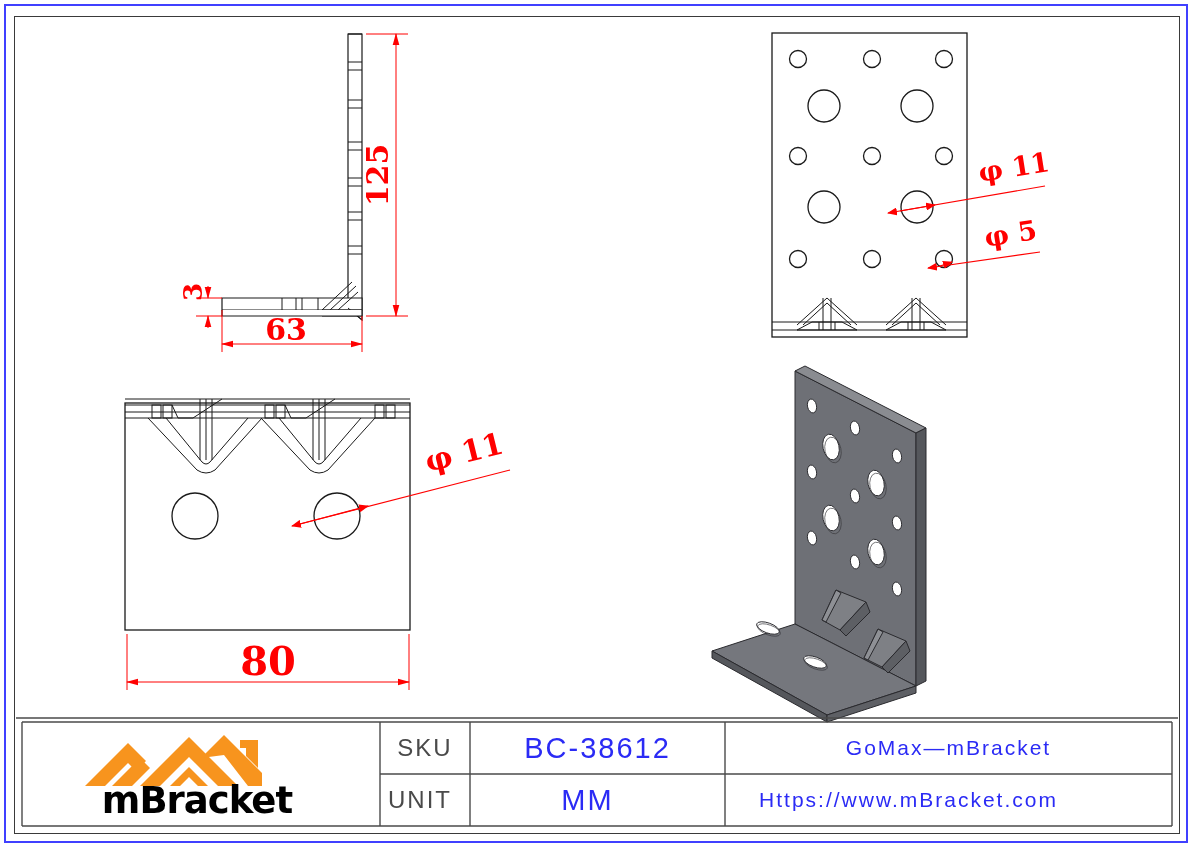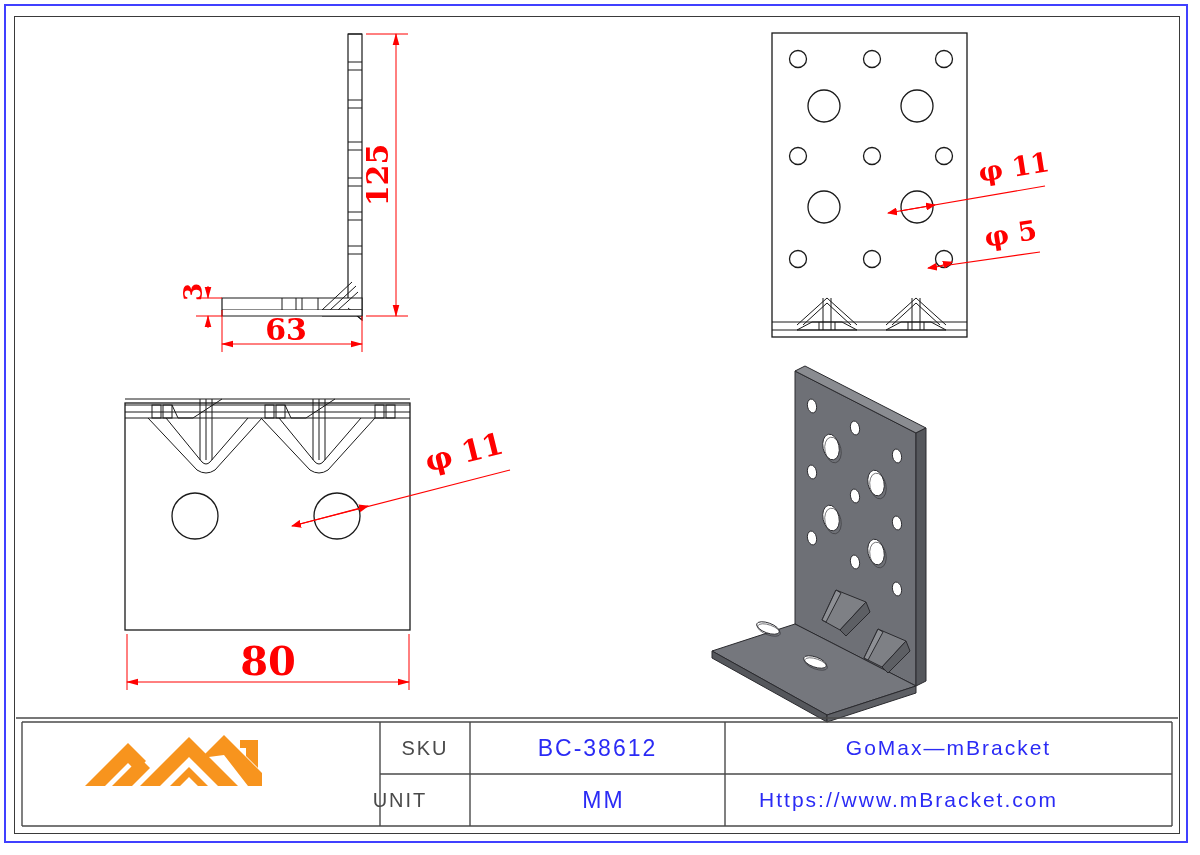--- a/index.html
+++ b/index.html
@@ -42,25 +42,25 @@
   .tb-cell-text {
     position: absolute;
     display: flex;
     align-items: center;
     justify-content: center;
     font-family: "Liberation Sans", sans-serif;
     letter-spacing: 2px;
   }
   .tb-label {
     color: #4a4a4a;
-    font-size: 20px;
+    font-size: 24px;
   }
   .tb-value {
     color: #2b2bf5;
-    font-size: 23px;
+    font-size: 29px;
   }
   .tb-value-small {
     color: #2b2bf5;
     font-size: 21px;
   }
   #logo-box {
     position: absolute;
     left: 22px;
     top: 722px;
     width: 350px;
@@ -342,38 +342,39 @@
       <line x1="1172" y1="722" x2="1172" y2="826"></line>
       <line x1="380" y1="722" x2="380" y2="826"></line>
       <line x1="470" y1="722" x2="470" y2="826"></line>
       <line x1="725" y1="722" x2="725" y2="826"></line>
       <line x1="380" y1="774" x2="1172" y2="774"></line>
     </g>
   </svg>
 
   <div class="tb-cell-text tb-label" style="left:380px; top:722px; width:90px; height:52px;">SKU</div>
   <div class="tb-cell-text tb-value" style="left:470px; top:722px; width:255px; height:52px;">BC-38612</div>
-  <div class="tb-cell-text tb-label" style="left:360px; top:774px; width:80px; height:52px;">UNIT</div>
-  <div class="tb-cell-text tb-value" style="left:476px; top:774px; width:255px; height:52px;">MM</div>
+  <div class="tb-cell-text tb-label" style="left:380px; top:774px; width:80px; height:52px;">UNIT</div>
+  <div class="tb-cell-text tb-value" style="left:460px; top:774px; width:255px; height:52px;">MM</div>
   <div class="tb-cell-text tb-value-small" style="left:725px; top:722px; width:447px; height:52px;text-align:right;">GoMax—mBracket</div>
   <div class="tb-cell-text tb-value-small" style="left:725px; top:774px; width:367px; height:52px;">Https://www.mBracket.com</div>
 
   <div id="logo-box">
     <div id="logo-inner">
       <svg width="230" height="62" viewBox="0 0 230 62">
         <g fill="#f7941e">
 
           <path d="M3,58 L46,15 L64,33 L54,43 L46,35 L23,58 Z"></path>
 
           <path d="M30,58 L58,30 L68,40 L50,58 Z"></path>
 
           <path d="M58,58 L107,9 L156,58 L136,58 L107,29 L78,58 Z"></path>
 
           <path d="M88,58 L107,39 L126,58 L116,58 L107,49 L98,58 Z"></path>
 
           <path d="M119,30 L142,7 L180,45 L180,58 L166,58 L142,27 Z"></path>
           <path d="M158,12 L176,12 L176,40 L164,28 L164,20 L158,20 Z"></path>
         </g>
       </svg>
+      <div id="logo-wordmark">mBracket</div>
     </div>
   </div>
 
 </div>
 
 </body></html>

